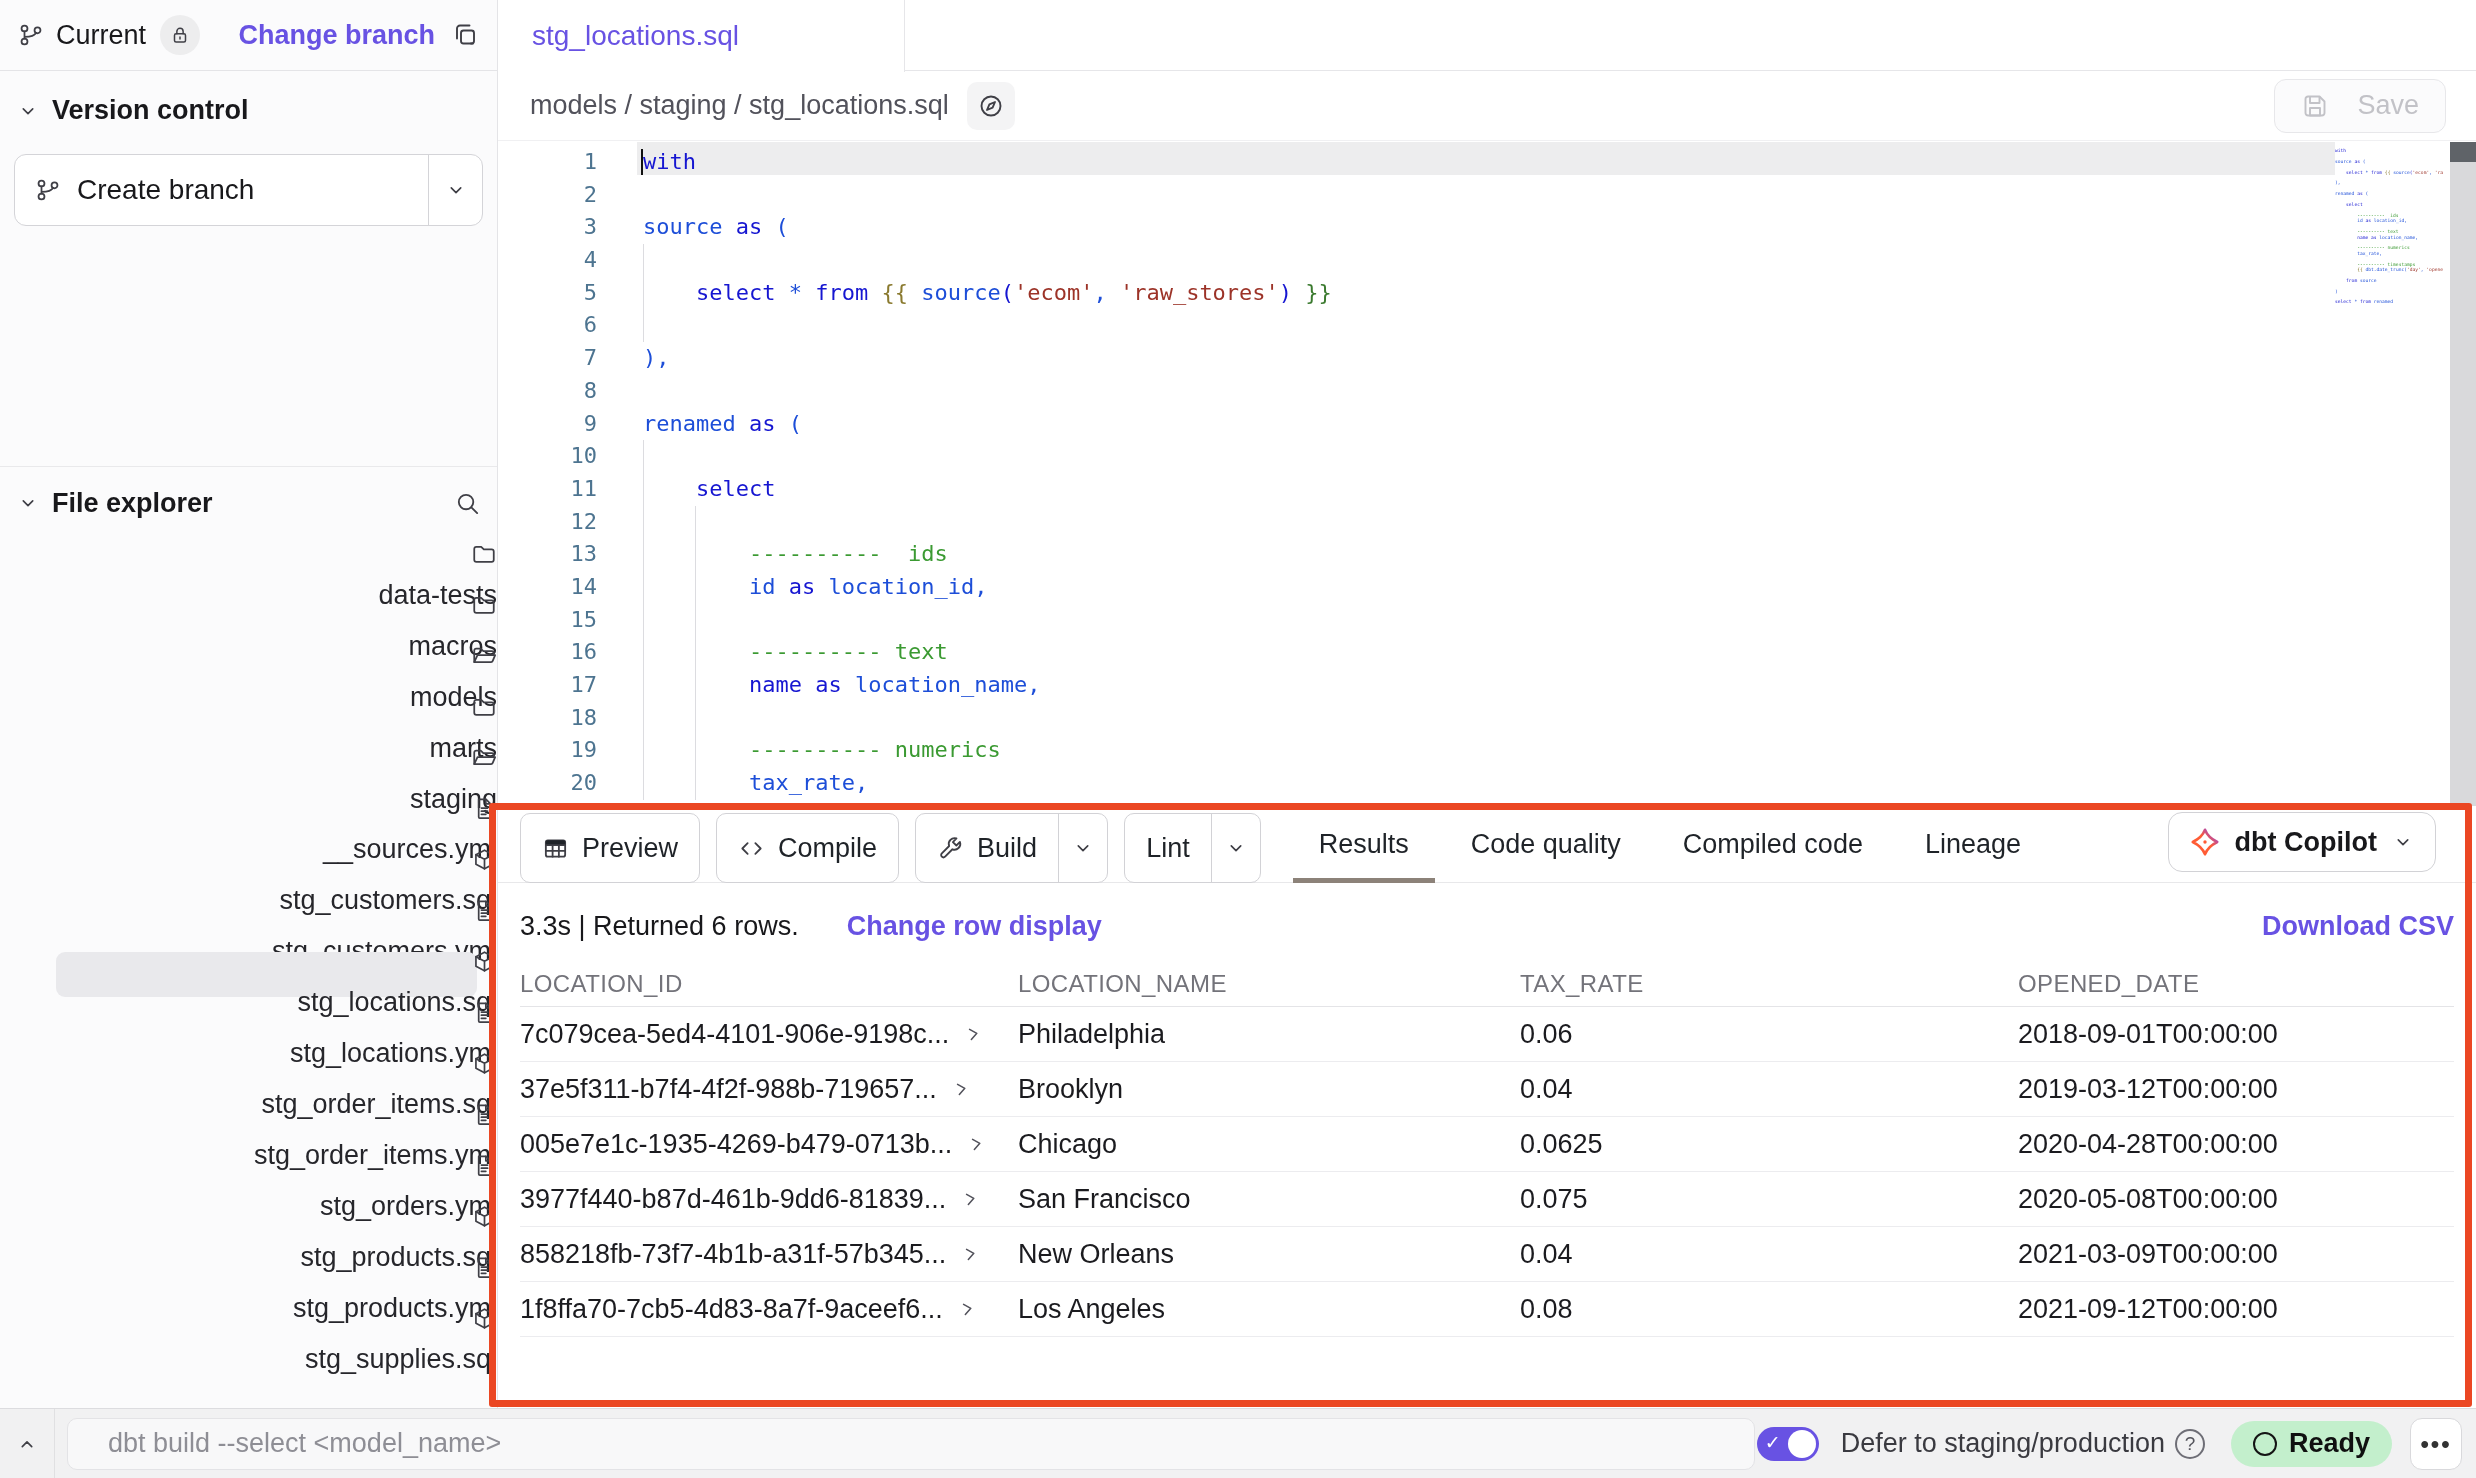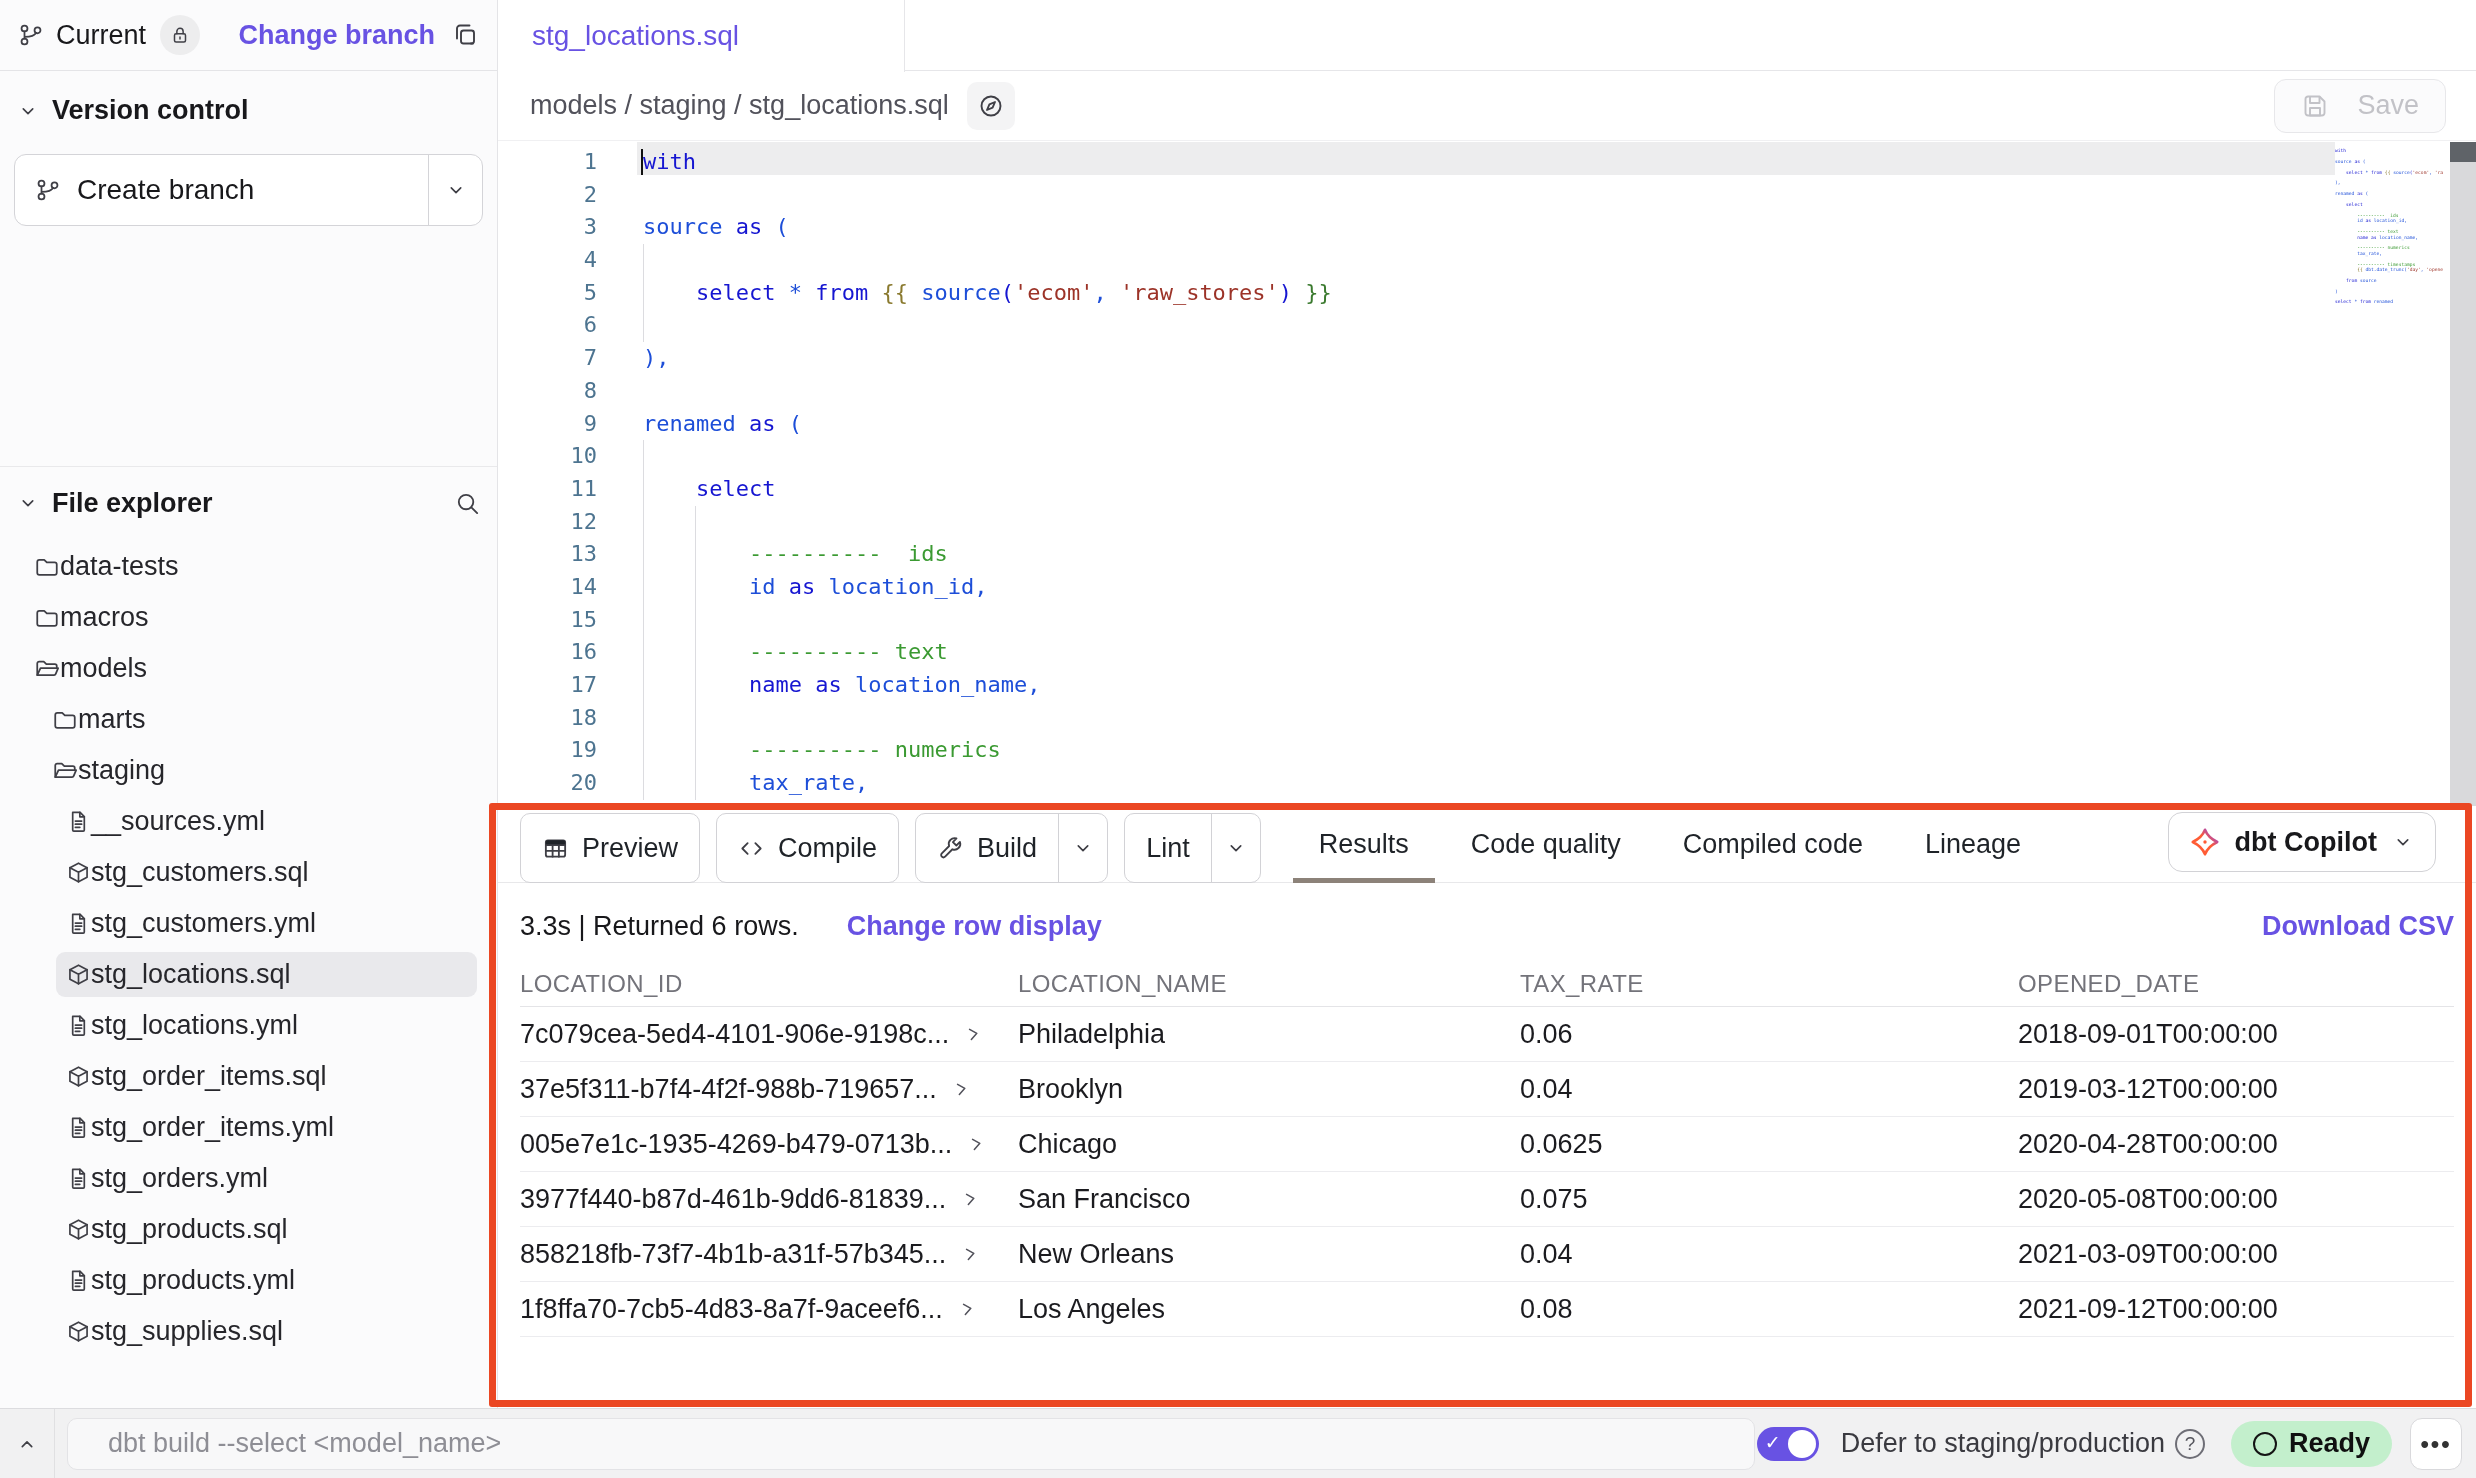--- a/index.html
+++ b/index.html
@@ -23,21 +23,21 @@
   #vc-header { margin-top:24px; }
   .split-btn { margin:28px 14px 0; height:72px; border:1.5px solid #d4d4d8; border-radius:12px;
     background:#fff; display:flex; align-items:stretch; overflow:hidden; }
   .split-btn .main { flex:1; display:flex; align-items:center; gap:16px; padding:0 20px; cursor:pointer; }
   .split-btn .main .lbl { font-size:28px; font-weight:500; color:#18181b; }
   .split-btn .caret { width:54px; border-left:1.5px solid #d4d4d8; display:flex; align-items:center; justify-content:center; cursor:pointer; }
   #file-explorer { position:absolute; top:466px; left:0; right:0; bottom:0; border-top:1px solid #e9e9eb; overflow:hidden; }
   #fe-header { height:60px; margin-top:6px; }
   #fe-header .search { margin-left:auto; cursor:pointer; }
   #file-tree { margin-top:8px; }
-  .tree-row { position:relative; height:51px; display:flex; align-items:center; cursor:pointer; }
+  .tree-row { position:relative; height:51px; display:flex; align-items:flex-end; gap:13px; cursor:pointer;flex-direction:column; }
   .tree-row.lvl1 { padding-left:34px; }
   .tree-row.lvl2 { padding-left:52px; }
   .tree-row.lvl3 { padding-left:66px; }
   .tree-row .tlabel { font-size:27px; color:#26262b; position:relative; }
   .tree-row .ticon { display:flex; position:relative; }
   .tree-row.selected::before { content:""; position:absolute; left:56px; right:20px; top:3px; bottom:3px;
     background:#e9e9ec; border-radius:9px; }
   
   #main { position:absolute; left:498px; right:0; top:0; bottom:70px; background:#fff; }
   #tabbar { position:relative; height:71px; border-bottom:1px solid #e6e6e9; }

